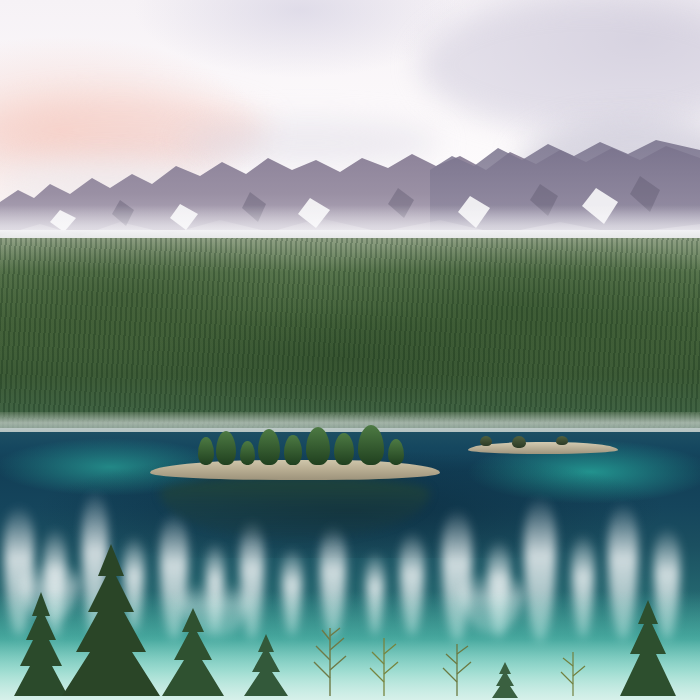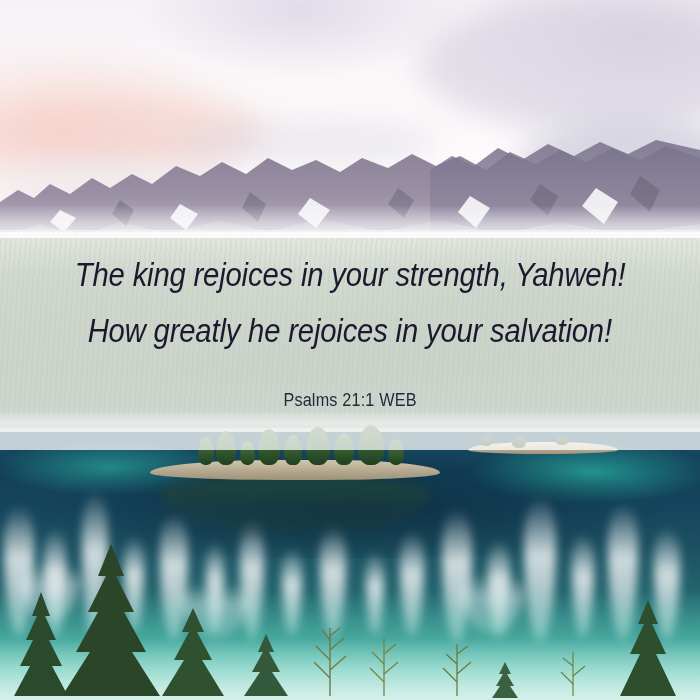--- a/index.html
+++ b/index.html
@@ -353,19 +353,14 @@
         <path d="M25,38 L13,26 M25,30 L37,20 M25,20 L15,12"></path>
       </svg>
     </div>
     <div class="pine" style="left:610px; width:76px;">
       <svg width="76" height="104" viewBox="0 0 76 104" aria-hidden="true">
         <path d="M38,4 L48,28 L42,28 L56,58 L46,58 L66,100 L10,100 L30,58 L20,58 L34,28 L28,28 Z" fill="#2d4f2e"></path>
       </svg>
     </div>
   </div>
 
-  <div class="overlay">
-    <div class="verse-line">The king rejoices in your strength, Yahweh!</div>
-    <div class="verse-line">How greatly he rejoices in your salvation!</div>
-    <div class="attribution">Psalms 21:1 WEB</div>
-  </div>
 
 </div>
 
 </body></html>

